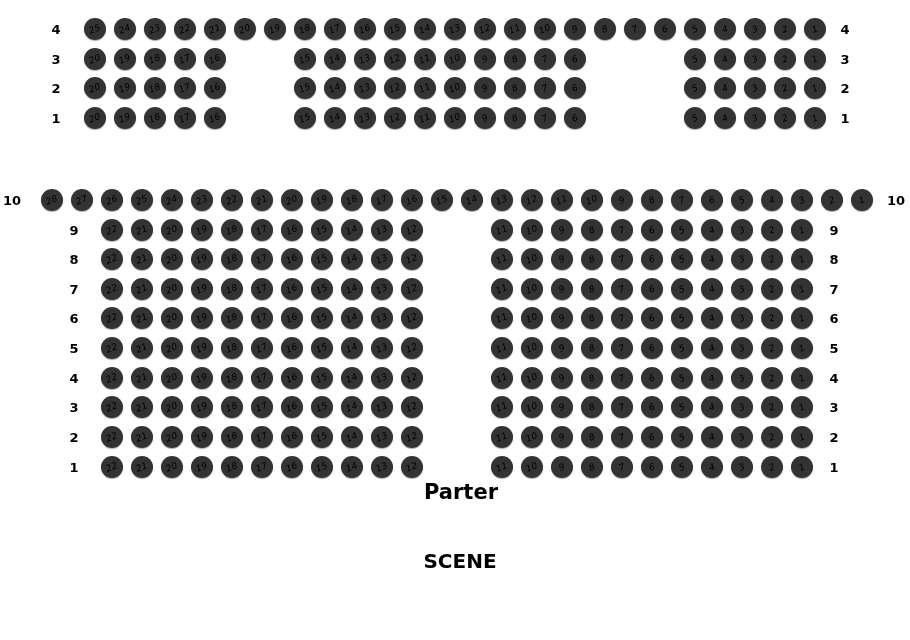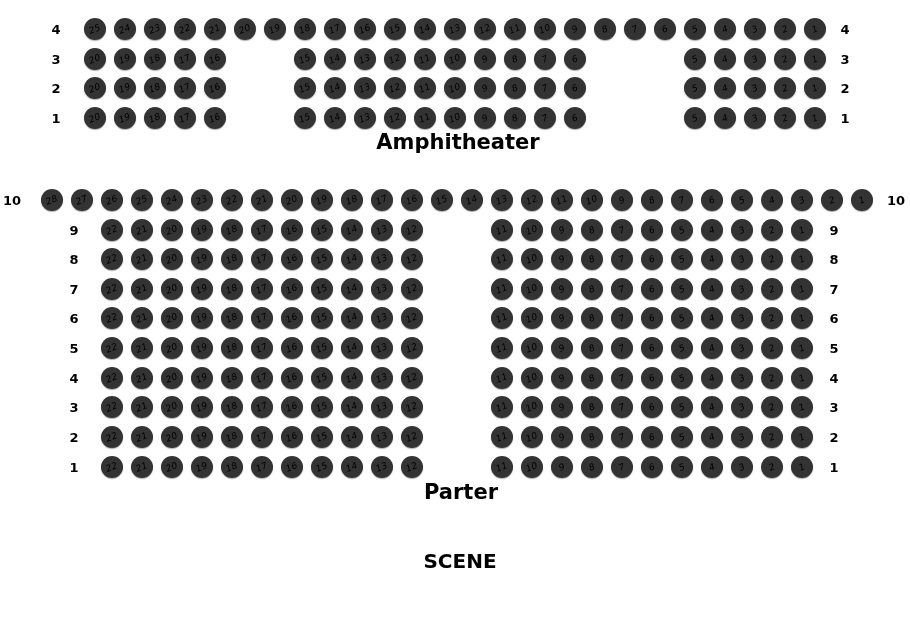--- a/index.html
+++ b/index.html
@@ -57,21 +57,20 @@
     line-height: 1;
     transform: rotate(-22deg);
     user-select: none;
   }
 </style>
 </head>
 <body>
 
 <div class="chart">
   <div class="section">
-    <div class="section-label" style="left: 458px; top: 142px;">Amphitheater</div>
   <div class="row-label" style="left: 56px; top: 29px;">4</div>
       <div class="row-label" style="left: 845px; top: 29px;">4</div>
       <div class="seat" style="left: 84px; top: 18px; background: rgb(51, 51, 51);">
         <span class="seat-num" style="color: rgb(0, 0, 0); transform: rotate(-22deg);">25</span>
       </div>
       <div class="seat" style="left: 114px; top: 18px; background: rgb(51, 51, 51);">
         <span class="seat-num" style="color: rgb(0, 0, 0); transform: rotate(-22deg);">24</span>
       </div>
       <div class="seat" style="left: 144px; top: 18px; background: rgb(51, 51, 51);">
         <span class="seat-num" style="color: rgb(0, 0, 0); transform: rotate(-22deg);">23</span>

